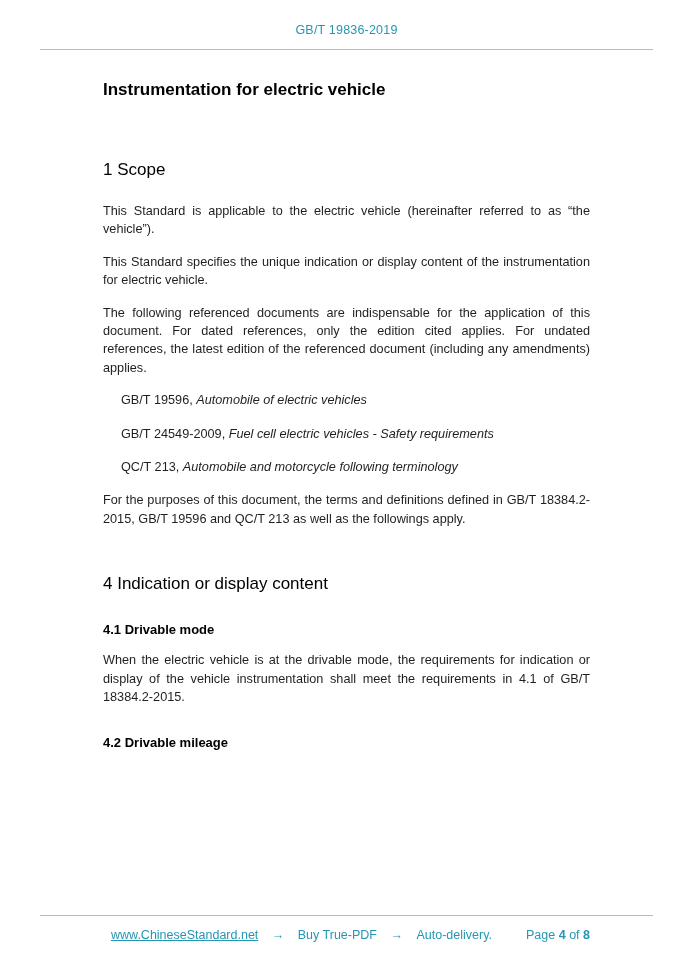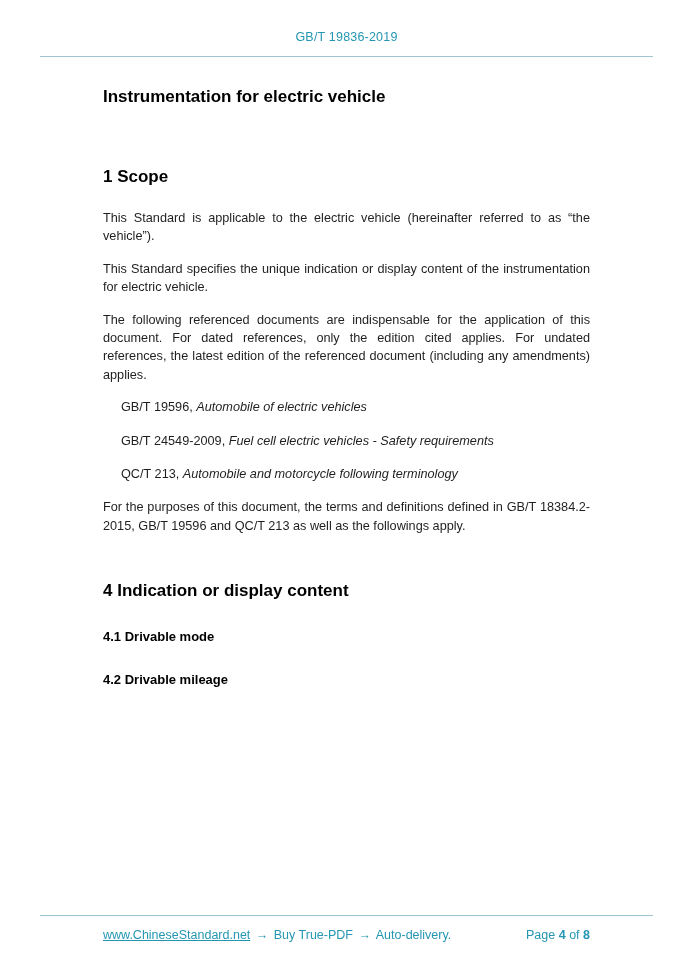--- a/index.html
+++ b/index.html
@@ -14,21 +14,21 @@
     font-family:"Liberation Sans", sans-serif;
     color:var(--text);
     overflow:hidden;
   }
   .page{
     position:relative;
     width:693px;height:980px;
     background:#fff;
   }
   
-  .header{padding-top:30px;text-align:center;}
+  .header{padding-top:23px;text-align:center;}
   .header-number{
     color:var(--accent);
     font-size:12.5px;
     letter-spacing:.2px;
   }
   .rule{
     border:none;
     border-top:1px solid var(--rule);
     margin:12px 40px 0 40px;
   }
@@ -36,21 +36,21 @@
   .content{padding:0 103px;}
   .doc-title{
     text-align:left;
     font-size:17px;
     font-weight:bold;
     color:#000;
     margin:30px 0 0 0;
   }
   h2.section{
     font-size:17px;
-    font-weight:bold;
+    font-weight:normal;
     color:#000;
     margin:46px 0 22px 0;
   }
   h2.section.first{margin-top:60px;}
   h3.subsection{
     font-size:13px;
     font-weight:bold;
     color:#000;
     margin:28px 0 14px 0;
   }
@@ -76,21 +76,21 @@
   }
   .footer .rule{margin:0 40px 12px 40px;}
   .footer-row{
     display:flex;
     justify-content:space-between;
     align-items:baseline;
     padding:0 103px;
     font-size:12.5px;
     color:var(--accent);
   }
-  .footer-left span, .footer-left a{margin-right:2px;}
+  .footer-left span, .footer-left a{margin-right:2px;margin-left:8px;}
   .footer-link{
     color:var(--accent);
     text-decoration:underline;
     cursor:pointer;
   }
   .footer-right b{font-weight:bold;}
 </style>
 </head>
 <body>
 
@@ -116,20 +116,21 @@
 
     <p class="reference"><span>GB/T 24549-2009, </span><span class="ref-title">Fuel cell electric vehicles - Safety requirements</span></p>
 
     <p class="reference"><span>QC/T 213, </span><span class="ref-title">Automobile and motorcycle following terminology</span></p>
 
     <p class="body-text">For the purposes of this document, the terms and definitions defined in GB/T 18384.2-2015, GB/T 19596 and QC/T 213 as well as the followings apply.</p>
 
     <h2 class="section">4 Indication or display content</h2>
 
     <h3 class="subsection">4.1 Drivable mode</h3>
+    <p class="body-text">When the electric vehicle is at the drivable mode, the requirements for indication or display of the vehicle instrumentation shall meet the requirements in 4.1 of GB/T 18384.2-2015.</p>
 
     <h3 class="subsection">4.2 Drivable mileage</h3>
 
   </div>
 
   <div class="footer">
     <hr class="rule">
     <div class="footer-row">
       <div class="footer-left">
         <a class="footer-link">www.ChineseStandard.net</a>

